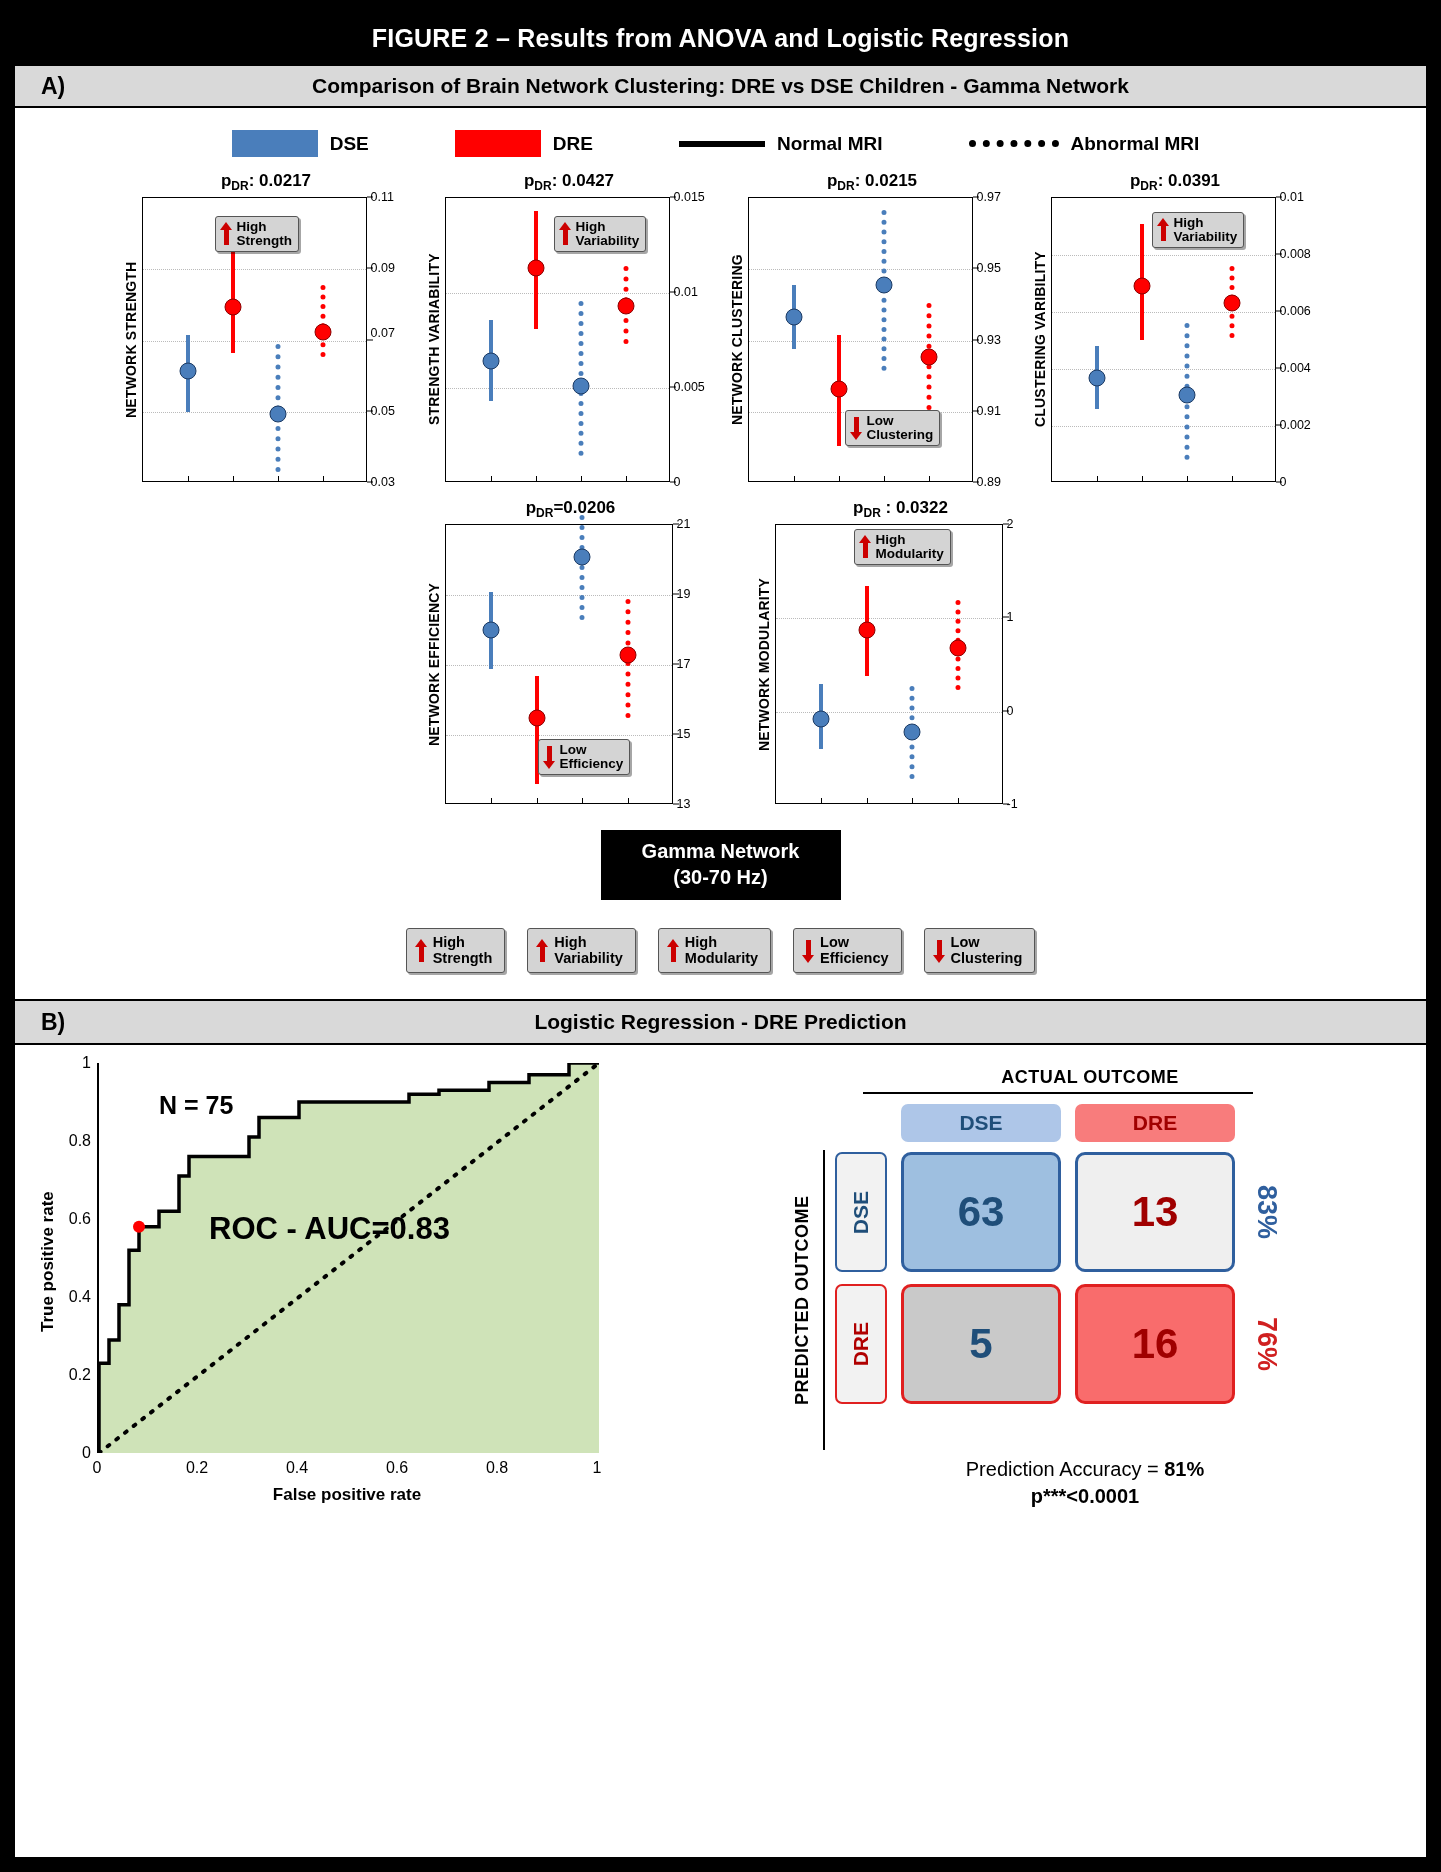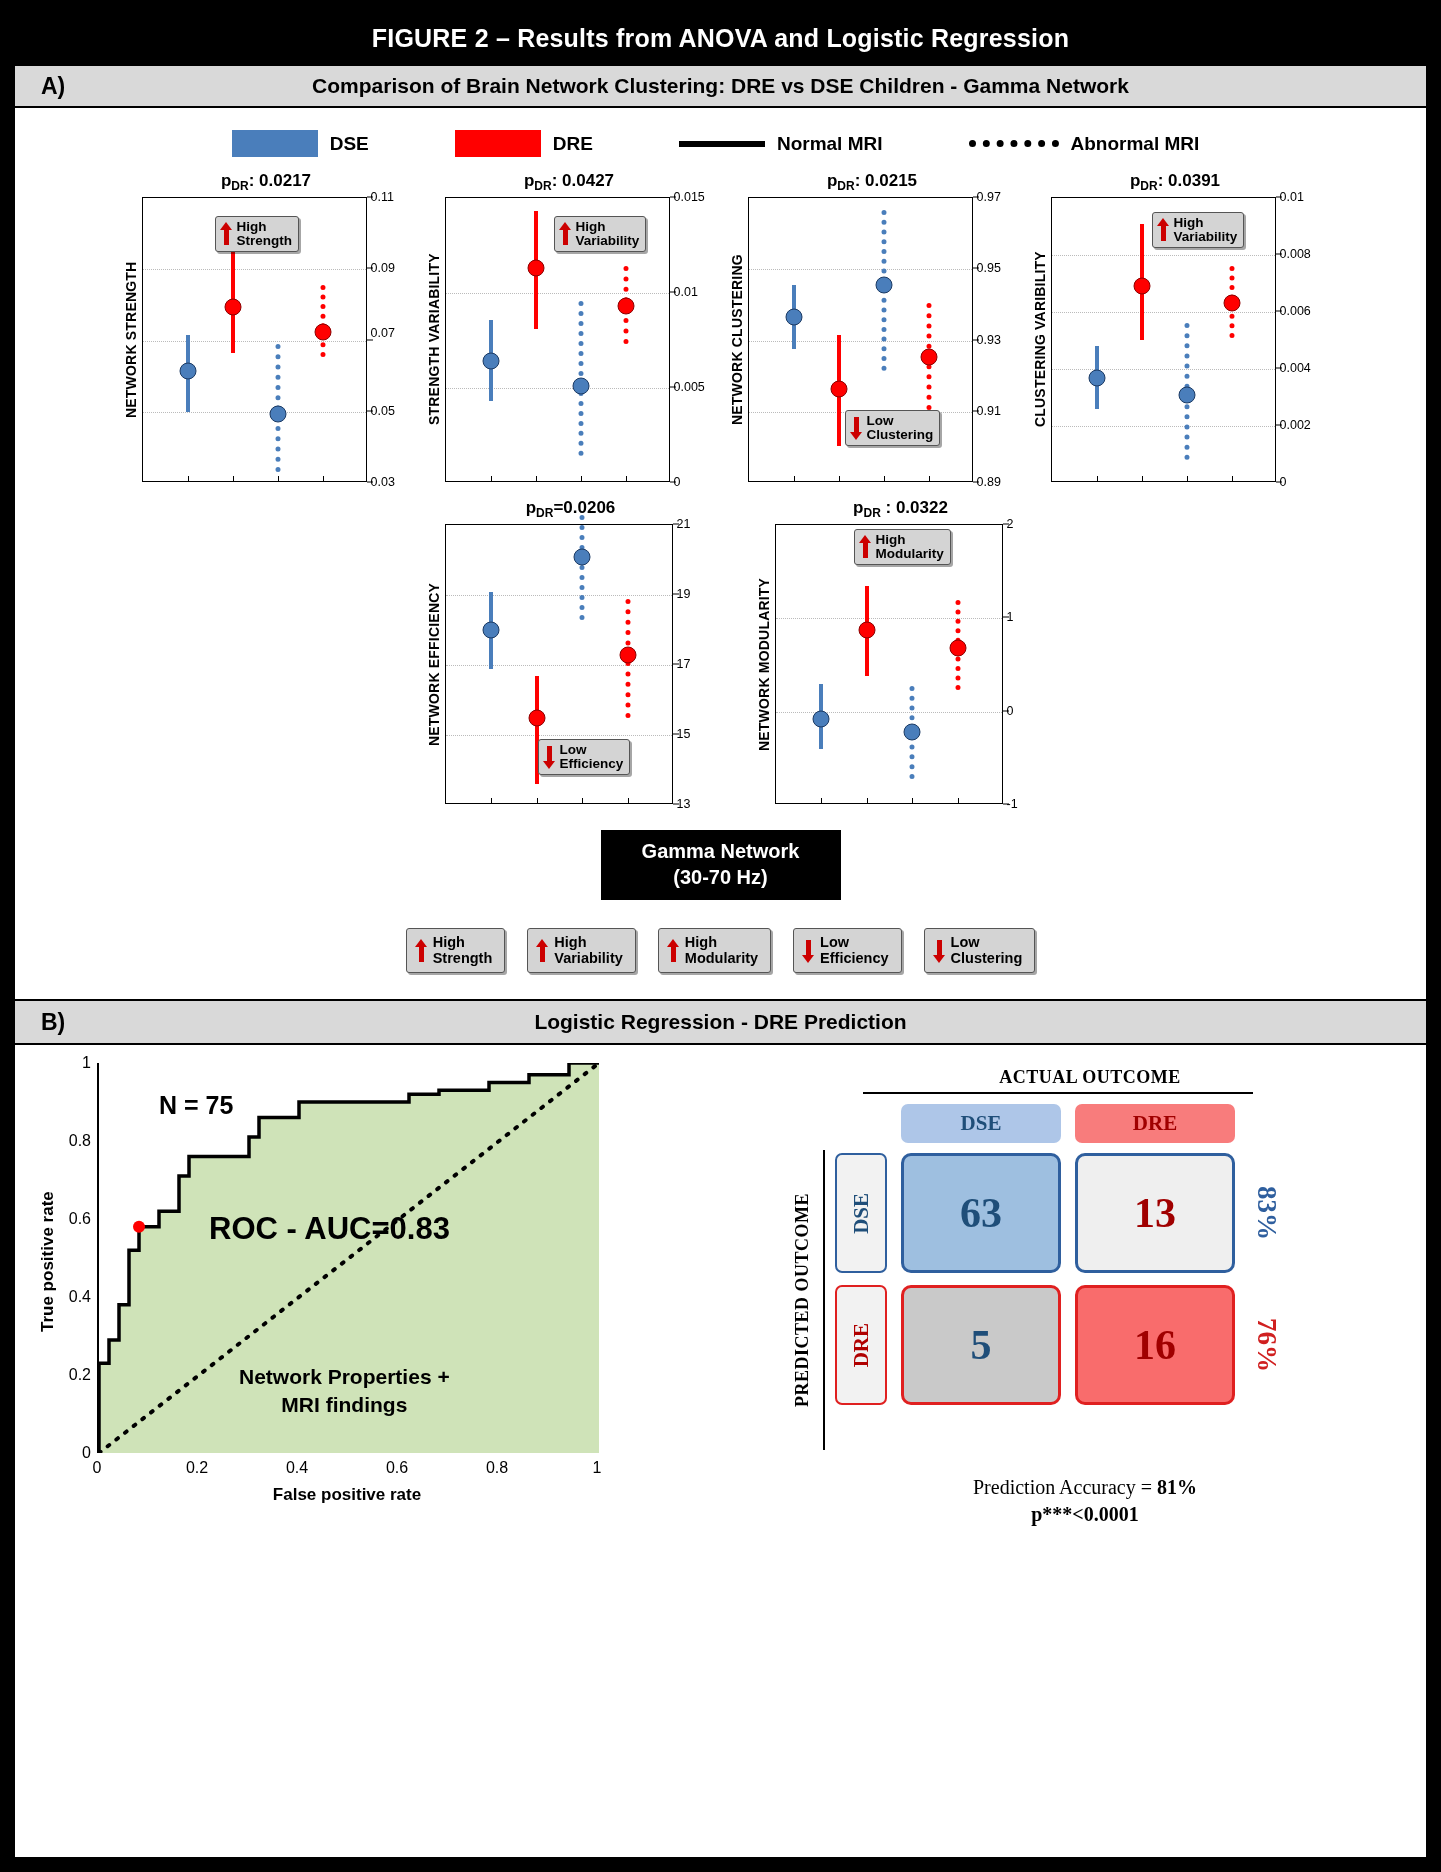--- a/index.html
+++ b/index.html
@@ -324,21 +324,21 @@
     font-weight: bold;
   }
   .roc-caption {
     position: absolute;
     font-size: 21px;
     font-weight: bold;
     text-align: center;
     line-height: 1.3;
   }
   
-  .cm-area { width: 640px; position: relative; padding-top: 4px; font-family: Liberation Serif, serif; }
+  .cm-area { width: 640px; position: relative; padding-top: 4px; }
   .cm-actual-title {
     text-align: center;
     font-size: 18px;
     font-weight: bold;
     letter-spacing: 0.5px;
     margin-left: 50px;
   }
   .cm-actual-rule {
     height: 0;
     border-top: 2.5px solid #000;
@@ -402,21 +402,21 @@
   .cm-pct {
     writing-mode: vertical-rl;
     font-size: 27px; font-weight: bold;
     display: flex; align-items: center; justify-content: center;
     width: 34px; height: 120px;
   }
   .cm-pct.blue { color: #2f5f9e; }
   .cm-pct.red  { color: #d02020; }
   .cm-footer {
     text-align: center;
-    margin-top: 24px;
+    margin-top: 6px;
     margin-left: 40px;
     font-size: 20px;
     line-height: 1.35;
   }
   .cm-footer b { font-weight: bold; }
 </style>
 </head>
 <body>
 
 <div class="page">
@@ -768,24 +768,20 @@
             </div>
         <div class="roc-plot" id="roc-plot">
               <svg width="500" height="390" style="position: absolute; left: 0px; top: 0px;">
                 <path d="M 0 390 L 0 300.3 L 10 300.3 L 10 276.9 L 20 276.9 L 20 241.8 L 30 241.8 L 30 187.2 L 40 187.2 L 40 163.8 L 60 163.8 L 60 148.2 L 80 148.2 L 80 113.10000000000002 L 90 113.10000000000002 L 90 93.60000000000002 L 150 93.60000000000002 L 150 74.09999999999997 L 160 74.09999999999997 L 160 54.60000000000002 L 200 54.60000000000002 L 200 39 L 220 39 L 220 39 L 310 39 L 310 31.19999999999999 L 340 31.19999999999999 L 340 27.299999999999955 L 390 27.299999999999955 L 390 19.5 L 430 19.5 L 430 11.699999999999989 L 470 11.699999999999989 L 470 0 L 500 0 L 500 390 Z" fill="#cfe3b8" stroke="none"></path>
                 <line x1="0" y1="390" x2="500" y2="0" stroke="#000" stroke-width="4" stroke-dasharray="2 9" stroke-linecap="round"></line>
                 <path d="M 0 390 L 0 300.3 L 10 300.3 L 10 276.9 L 20 276.9 L 20 241.8 L 30 241.8 L 30 187.2 L 40 187.2 L 40 163.8 L 60 163.8 L 60 148.2 L 80 148.2 L 80 113.10000000000002 L 90 113.10000000000002 L 90 93.60000000000002 L 150 93.60000000000002 L 150 74.09999999999997 L 160 74.09999999999997 L 160 54.60000000000002 L 200 54.60000000000002 L 200 39 L 220 39 L 220 39 L 310 39 L 310 31.19999999999999 L 340 31.19999999999999 L 340 27.299999999999955 L 390 27.299999999999955 L 390 19.5 L 430 19.5 L 430 11.699999999999989 L 470 11.699999999999989 L 470 0 L 500 0" fill="none" stroke="#000" stroke-width="3.5"></path>
                 <circle cx="40" cy="163.8" r="6" fill="#ff0000"></circle>
               </svg>
           <div class="roc-n" id="roc-n" style="left: 60px; top: 28px;">N = 75</div>
           <div class="roc-auc" id="roc-auc" style="left: 110px; top: 148px;">ROC - AUC=0.83</div>
-          <div class="roc-caption" id="roc-cap" style="left: 140px; top: 300px;">
-            <div>Network Properties +</div>
-            <div>MRI findings</div>
-          </div>
         </div>
       </div>
       <div class="roc-xticks" id="roc-xticks">
             <div class="roc-xtick" style="left: 0px;">0</div>
             <div class="roc-xtick" style="left: 100px;">0.2</div>
             <div class="roc-xtick" style="left: 200px;">0.4</div>
             <div class="roc-xtick" style="left: 300px;">0.6</div>
             <div class="roc-xtick" style="left: 400px;">0.8</div>
             <div class="roc-xtick" style="left: 500px;">1</div>
           </div>

